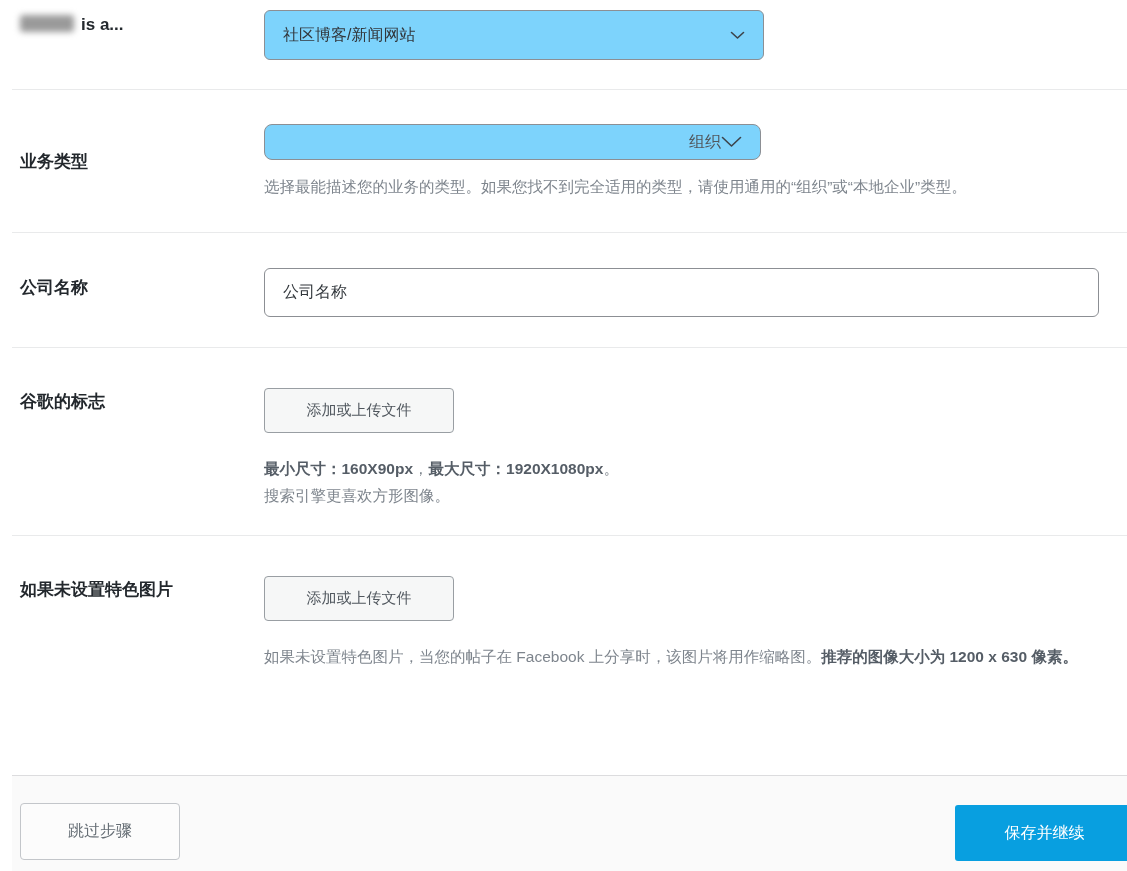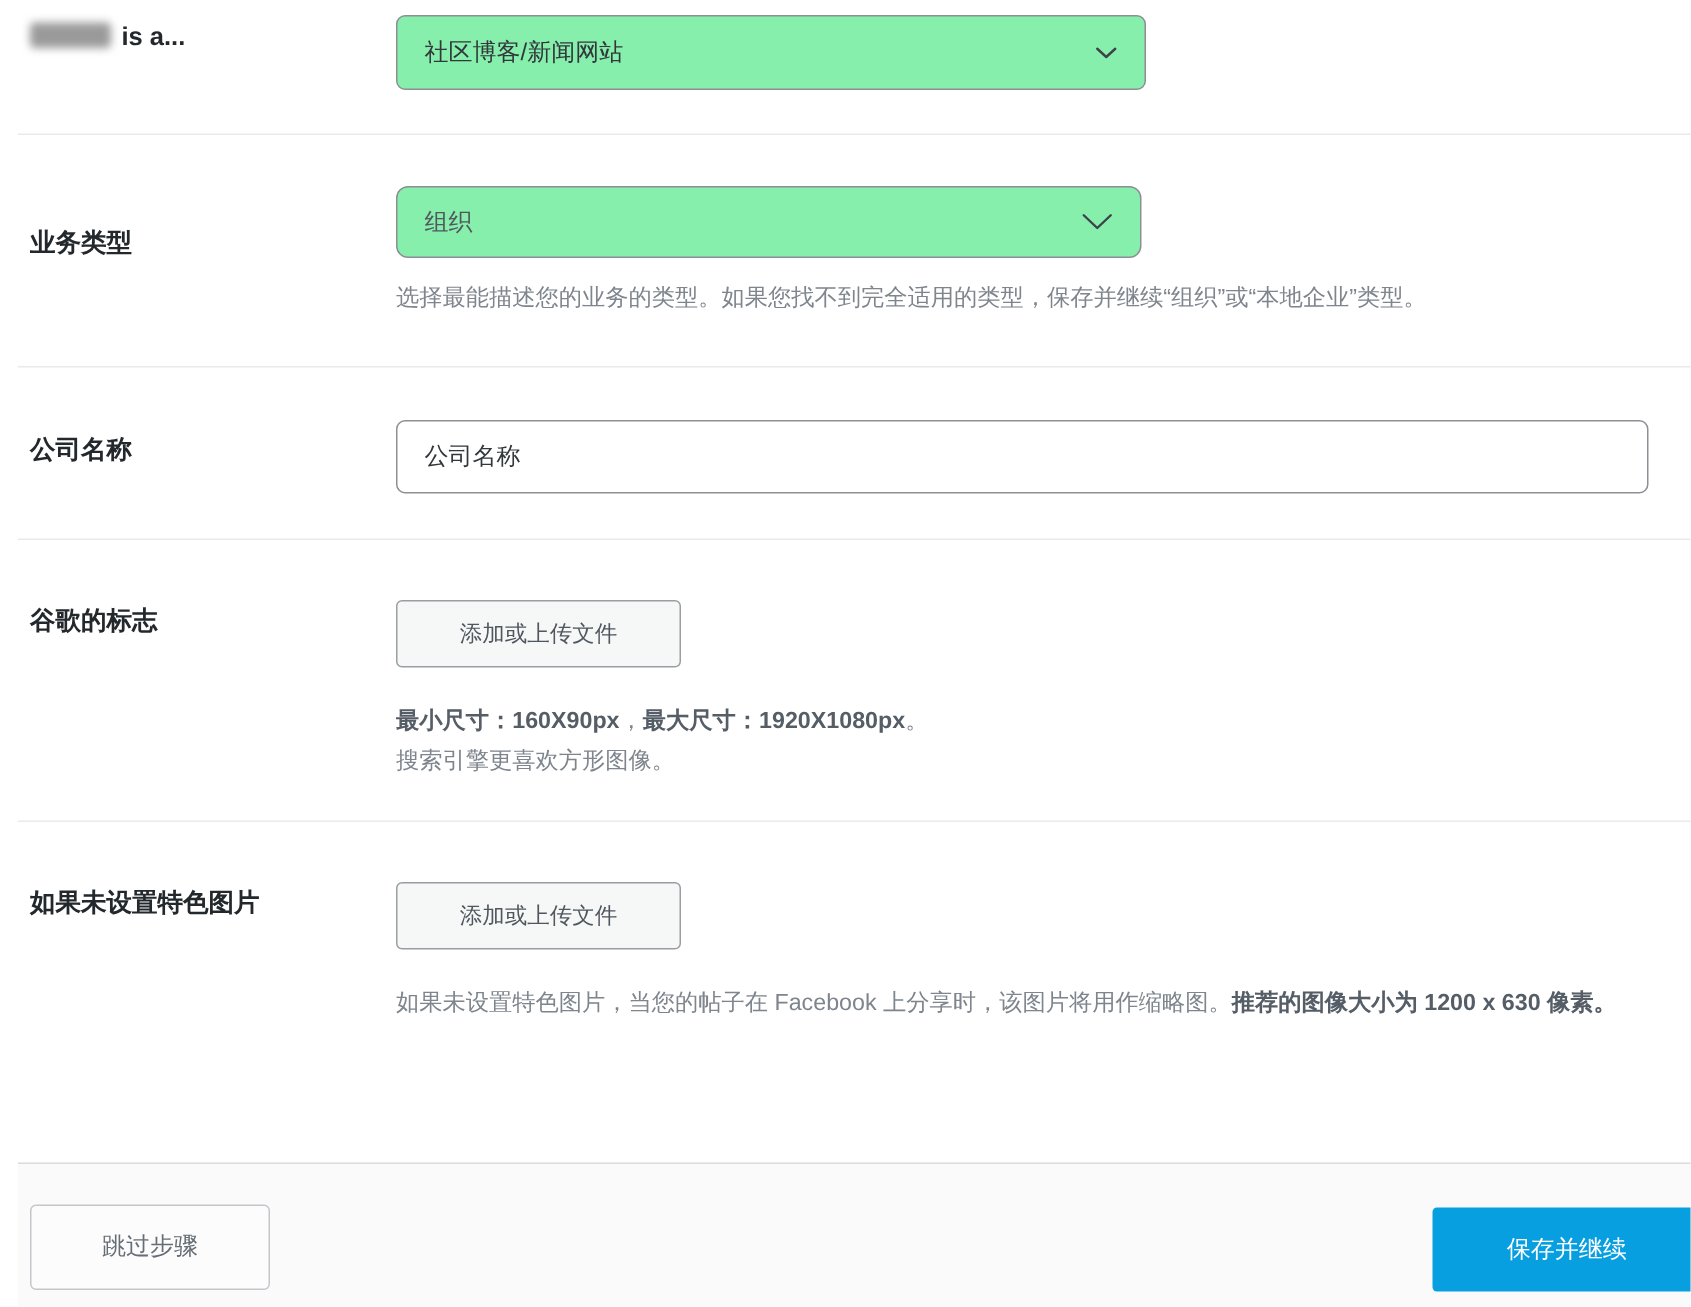--- a/index.html
+++ b/index.html
@@ -68,34 +68,34 @@
     vertical-align: -2px;
     margin-right: 7px;
   }
 
   .select-box {
     box-sizing: border-box;
     width: 500px;
     height: 50px;
     border: 1px solid #8c8f94;
     border-radius: 6px;
-    background: #86efac;
+    background: #7dd3fc;
     display: flex;
     align-items: center;
     padding: 0 18px;
     cursor: pointer;
   }
   .select-box .select-value {
     flex: 1;
     font-size: 16px;
     color: #32373c;
     white-space: nowrap;
     overflow: hidden;
   }
-  .select-box.variant-2 { width: 497px; height: 48px; border-radius: 8px; }
+  .select-box.variant-2 { width: 497px; height: 36px; border-radius: 8px; text-align: right; }
   .select-box.variant-2 .select-value { color: #51575d; }
   .chevron { flex-shrink: 0; display: inline-flex; }
 
   .text-input {
     box-sizing: border-box;
     width: 835px;
     height: 49px;
     border: 1px solid #8c8f94;
     border-radius: 6px;
     padding: 0 18px;
@@ -196,21 +196,21 @@
       <div class="row-label">业务类型</div>
       <div class="row-content">
         <div class="select-box variant-2">
           <span class="select-value">组织</span>
           <span class="chevron">
             <svg width="21" height="12" viewBox="0 0 21 12">
                 <polyline points="1.5,1.5 10.5,10 19.5,1.5" fill="none" stroke="#3c434a" stroke-width="1.6" stroke-linecap="round" stroke-linejoin="round"></polyline>
               </svg>
           </span>
         </div>
-        <div class="help tight">选择最能描述您的业务的类型。如果您找不到完全适用的类型，保存并继续“组织”或“本地企业”类型。</div>
+        <div class="help tight">选择最能描述您的业务的类型。如果您找不到完全适用的类型，请使用通用的“组织”或“本地企业”类型。</div>
       </div>
     </div>
 
     <div class="row company-name">
       <div class="row-label">公司名称</div>
       <div class="row-content">
         <input type="text" class="text-input" value="公司名称" style="">
       </div>
     </div>
 

